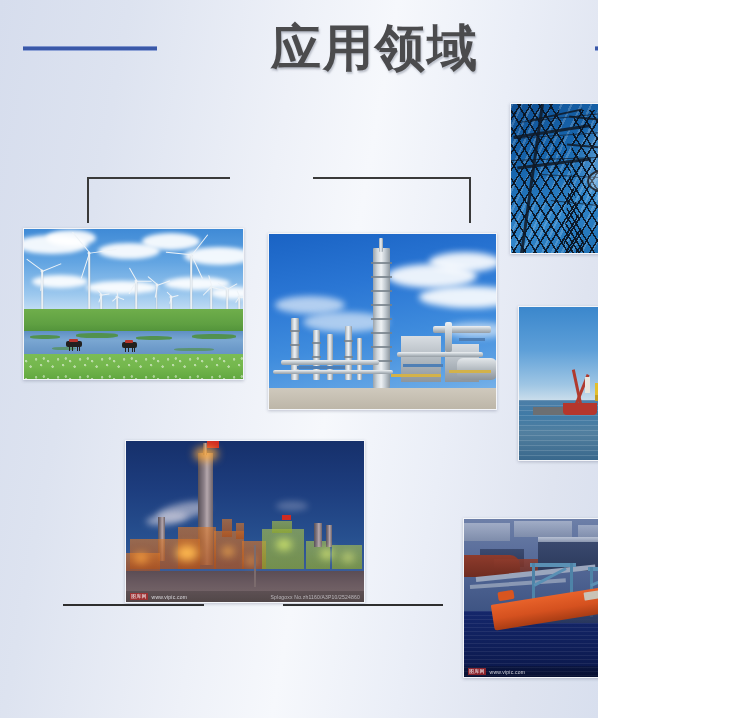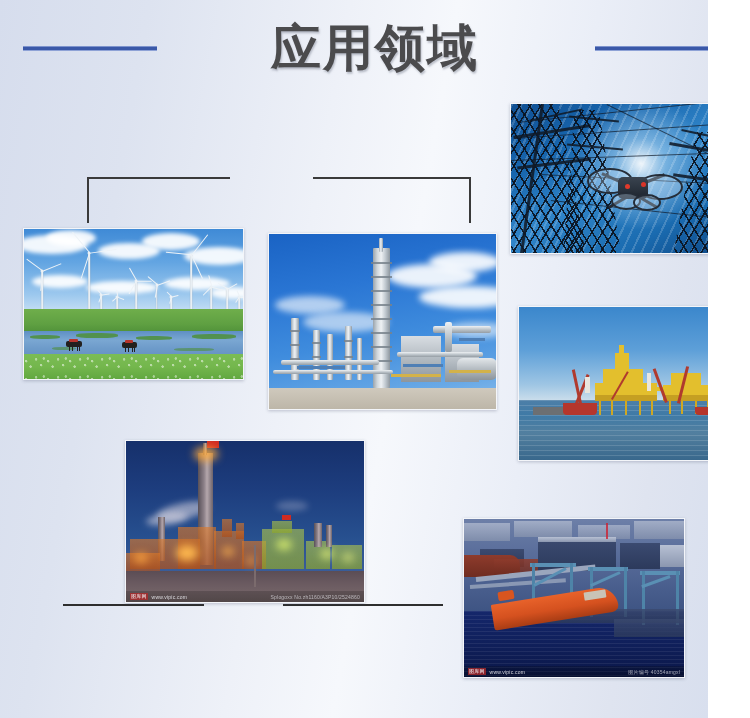--- a/index.html
+++ b/index.html
@@ -8,21 +8,21 @@
   }
   body {
     width: 750px;
     height: 718px;
     overflow: hidden;
     font-family: "Liberation Sans", sans-serif;
   }
 
   #page {
     position: relative;
-    width: 708px;
+    width: 598px;
     height: 718px;
     background: linear-gradient(100deg,
         #d6dded 0%,
         #dde3f0 18%,
         #eef1f8 42%,
         #f6f8fc 55%,
         #eaeef7 72%,
         #dfe4f0 88%,
         #d8dfee 100%);
     overflow: hidden;

